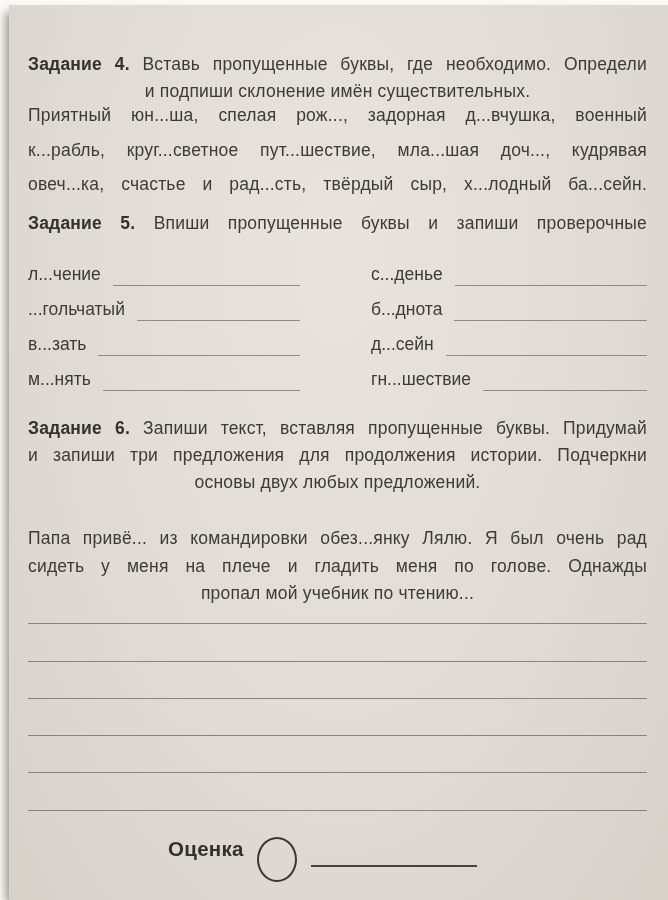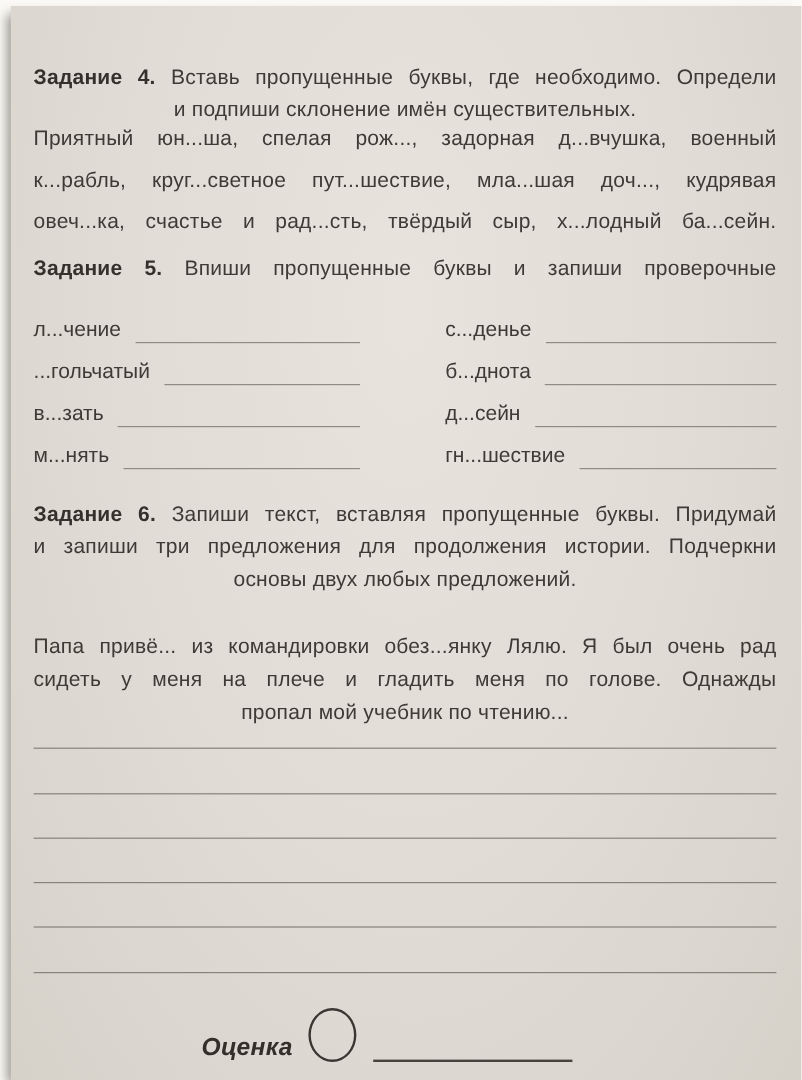--- a/index.html
+++ b/index.html
@@ -43,22 +43,22 @@
   
   .lines{top:582px; height:224px; display:flex; flex-direction:column;}
   .answer-line{
     height:37.3px; box-sizing:border-box;
     border-bottom:1px solid #87827a;
   }
 
   
   .footer{
     top:832px; height:48px;
-    display:flex; align-items:flex-end;
-    padding-left:140px; box-sizing:border-box;font-style:italic;
+    display:flex; align-items:flex-start;
+    padding-left:140px; box-sizing:border-box;
   }
   .footer-label{font-size:20.5px; font-weight:700; color:#33302c; letter-spacing:0.3px;}
   .grade-circle{
     width:36px; height:41px;
     border:2px solid #3a3733;
     border-radius:50%;
     margin-left:13px;
     background:transparent;
   }
   .checked-label{margin-left:32px;}

